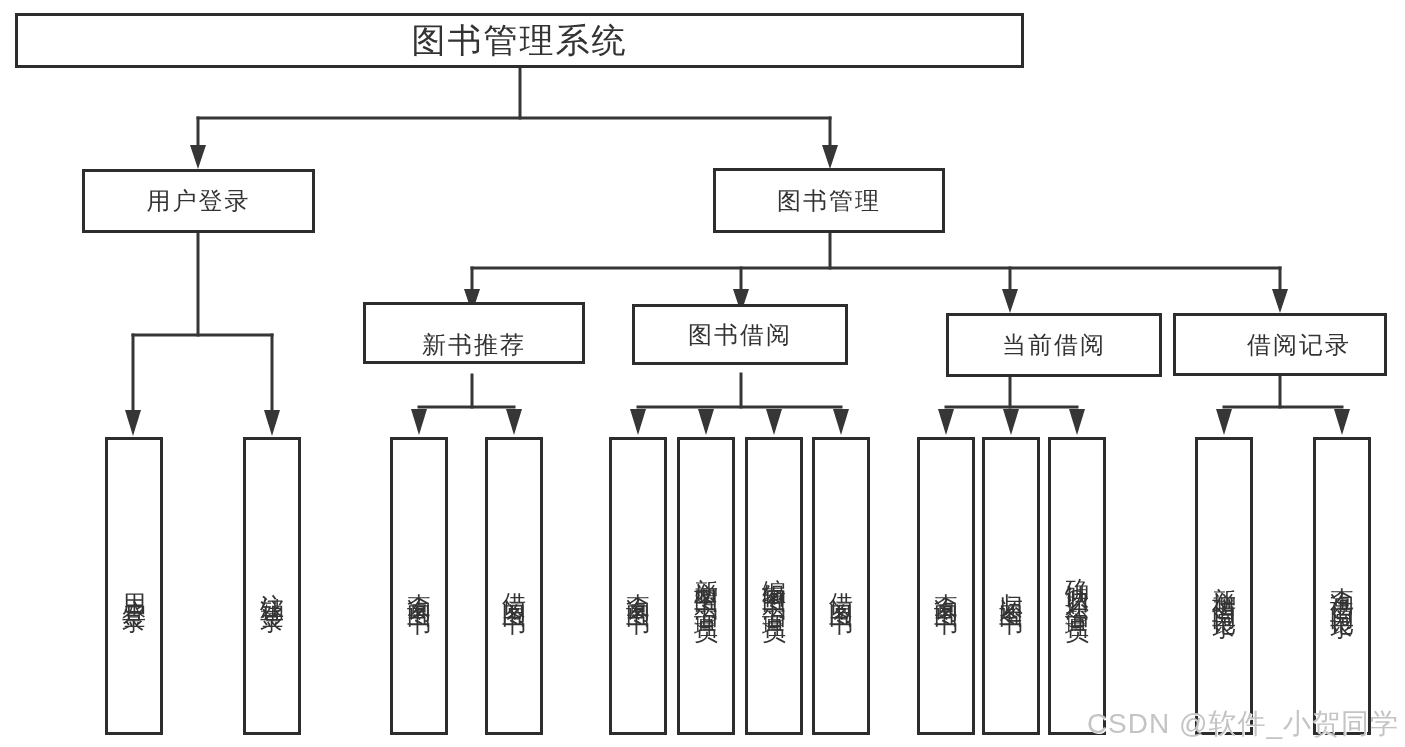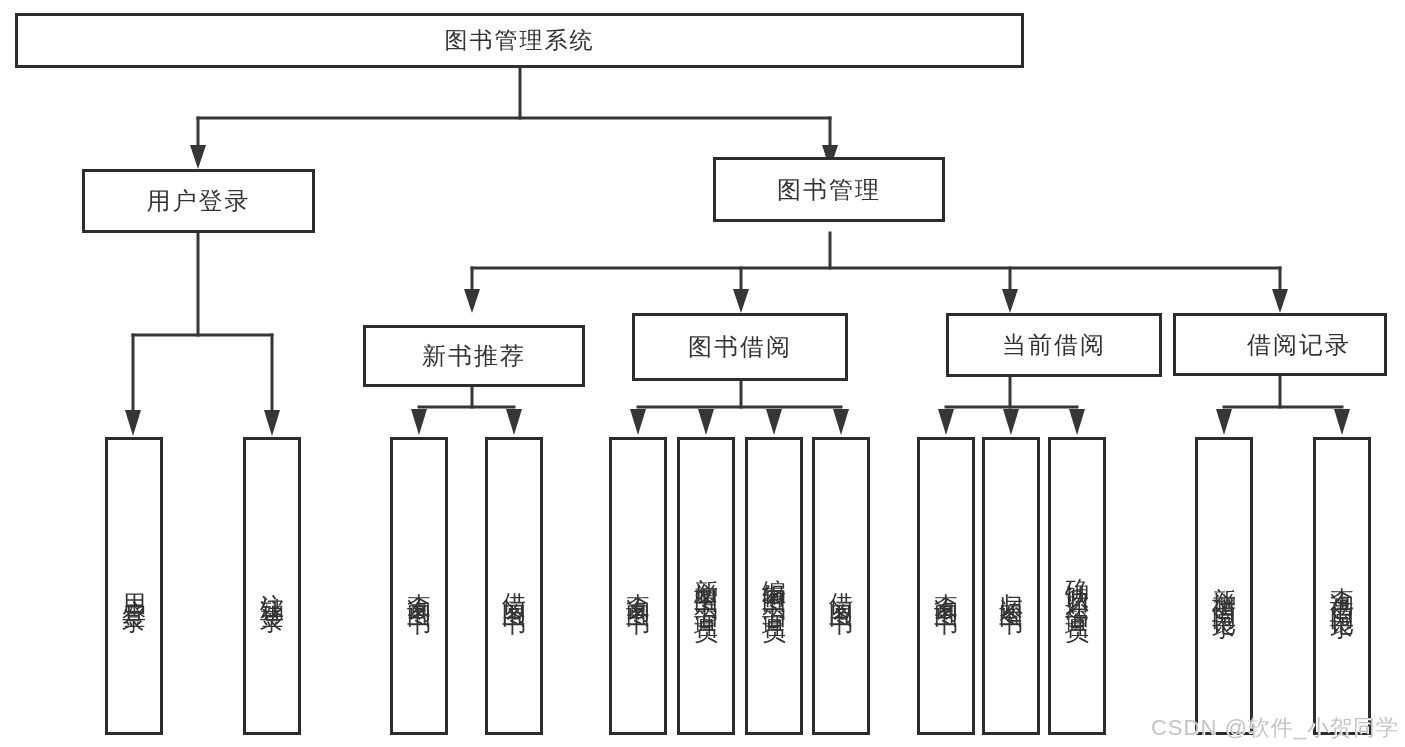--- a/index.html
+++ b/index.html
@@ -22,33 +22,33 @@
   .connectors polygon{fill:var(--line);stroke:none;}
   .box{
     position:absolute;
     box-sizing:border-box;
     background:var(--box-fill);
     border:3px solid var(--box-border);
     display:flex;align-items:center;justify-content:center;
     color:var(--text);
   }
   .h span{font-size:24px;letter-spacing:2px;white-space:nowrap;}
-  .root span{font-size:23px;letter-spacing:2px;}
+  .root span{font-size:34px;letter-spacing:2px;}
   .v{width:58px;top:437px;height:298px;}
   .v .vtext{
     writing-mode:vertical-rl;
     text-orientation:mixed;
     font-size:24px;
     line-height:1;
     letter-spacing:6px;
   }
   .watermark{
     position:absolute;
     right:6px;bottom:4px;
-    font-size:22px;
+    font-size:28px;
     color:var(--watermark);
     text-shadow:1px 1px 0 #ffffff;
     z-index:5;
     letter-spacing:1px;
   }
 </style>
 </head>
 <body>
 
 <div class="canvas">
@@ -111,28 +111,28 @@
     </g>
   </svg>
 
   <div class="box h root" style="left:15px;top:13px;width:1009px;height:55px;">
     <span>图书管理系统</span>
   </div>
 
   <div class="box h" style="left:82px;top:169px;width:233px;height:64px;">
     <span>用户登录</span>
   </div>
-  <div class="box h" style="left:713px;top:157px;width:232px;height:65px;">
+  <div class="box h" style="left:713px;top:168px;width:232px;height:65px;">
     <span>图书管理</span>
   </div>
 
-  <div class="box h" style="left:363px;top:325px;width:222px;height:62px;">
+  <div class="box h" style="left:363px;top:302px;width:222px;height:62px;align-items:flex-end;">
     <span>新书推荐</span>
   </div>
-  <div class="box h" style="left:632px;top:313px;width:216px;height:68px;">
+  <div class="box h" style="left:632px;top:304px;width:216px;height:61px;">
     <span>图书借阅</span>
   </div>
   <div class="box h" style="left:902px;top:313px;width:216px;height:64px;margin-left:44px;">
     <span>当前借阅</span>
   </div>
   <div class="box h" style="left:1173px;top:313px;width:214px;height:63px;padding-left:38px;">
     <span>借阅记录</span>
   </div>
 
   <div class="box v" style="left:105px;">

